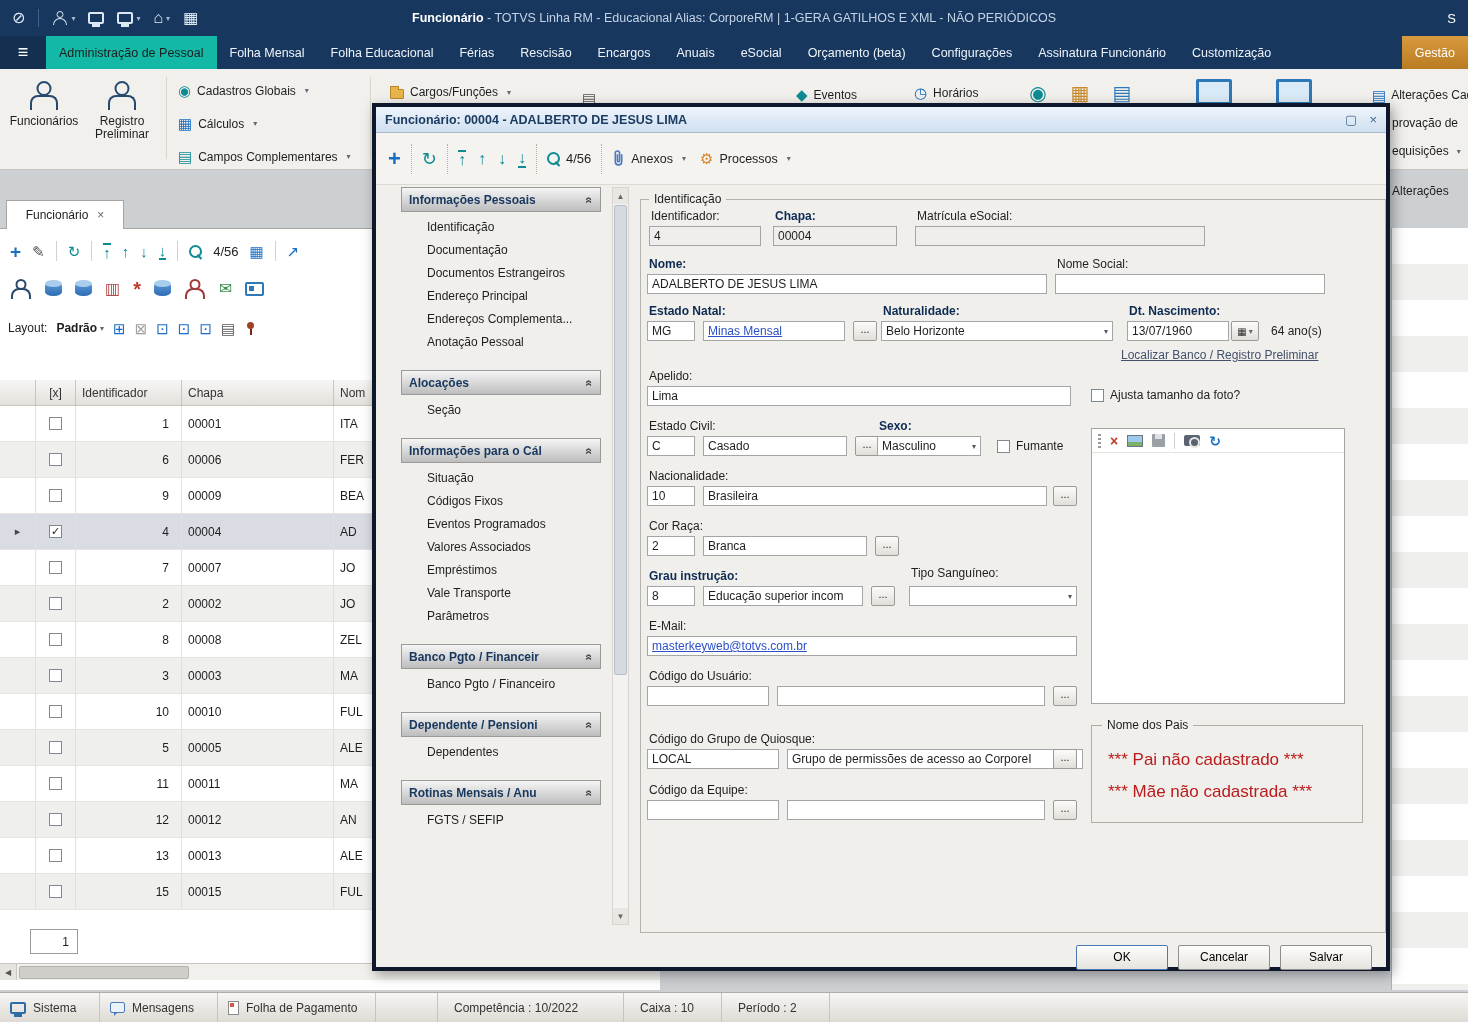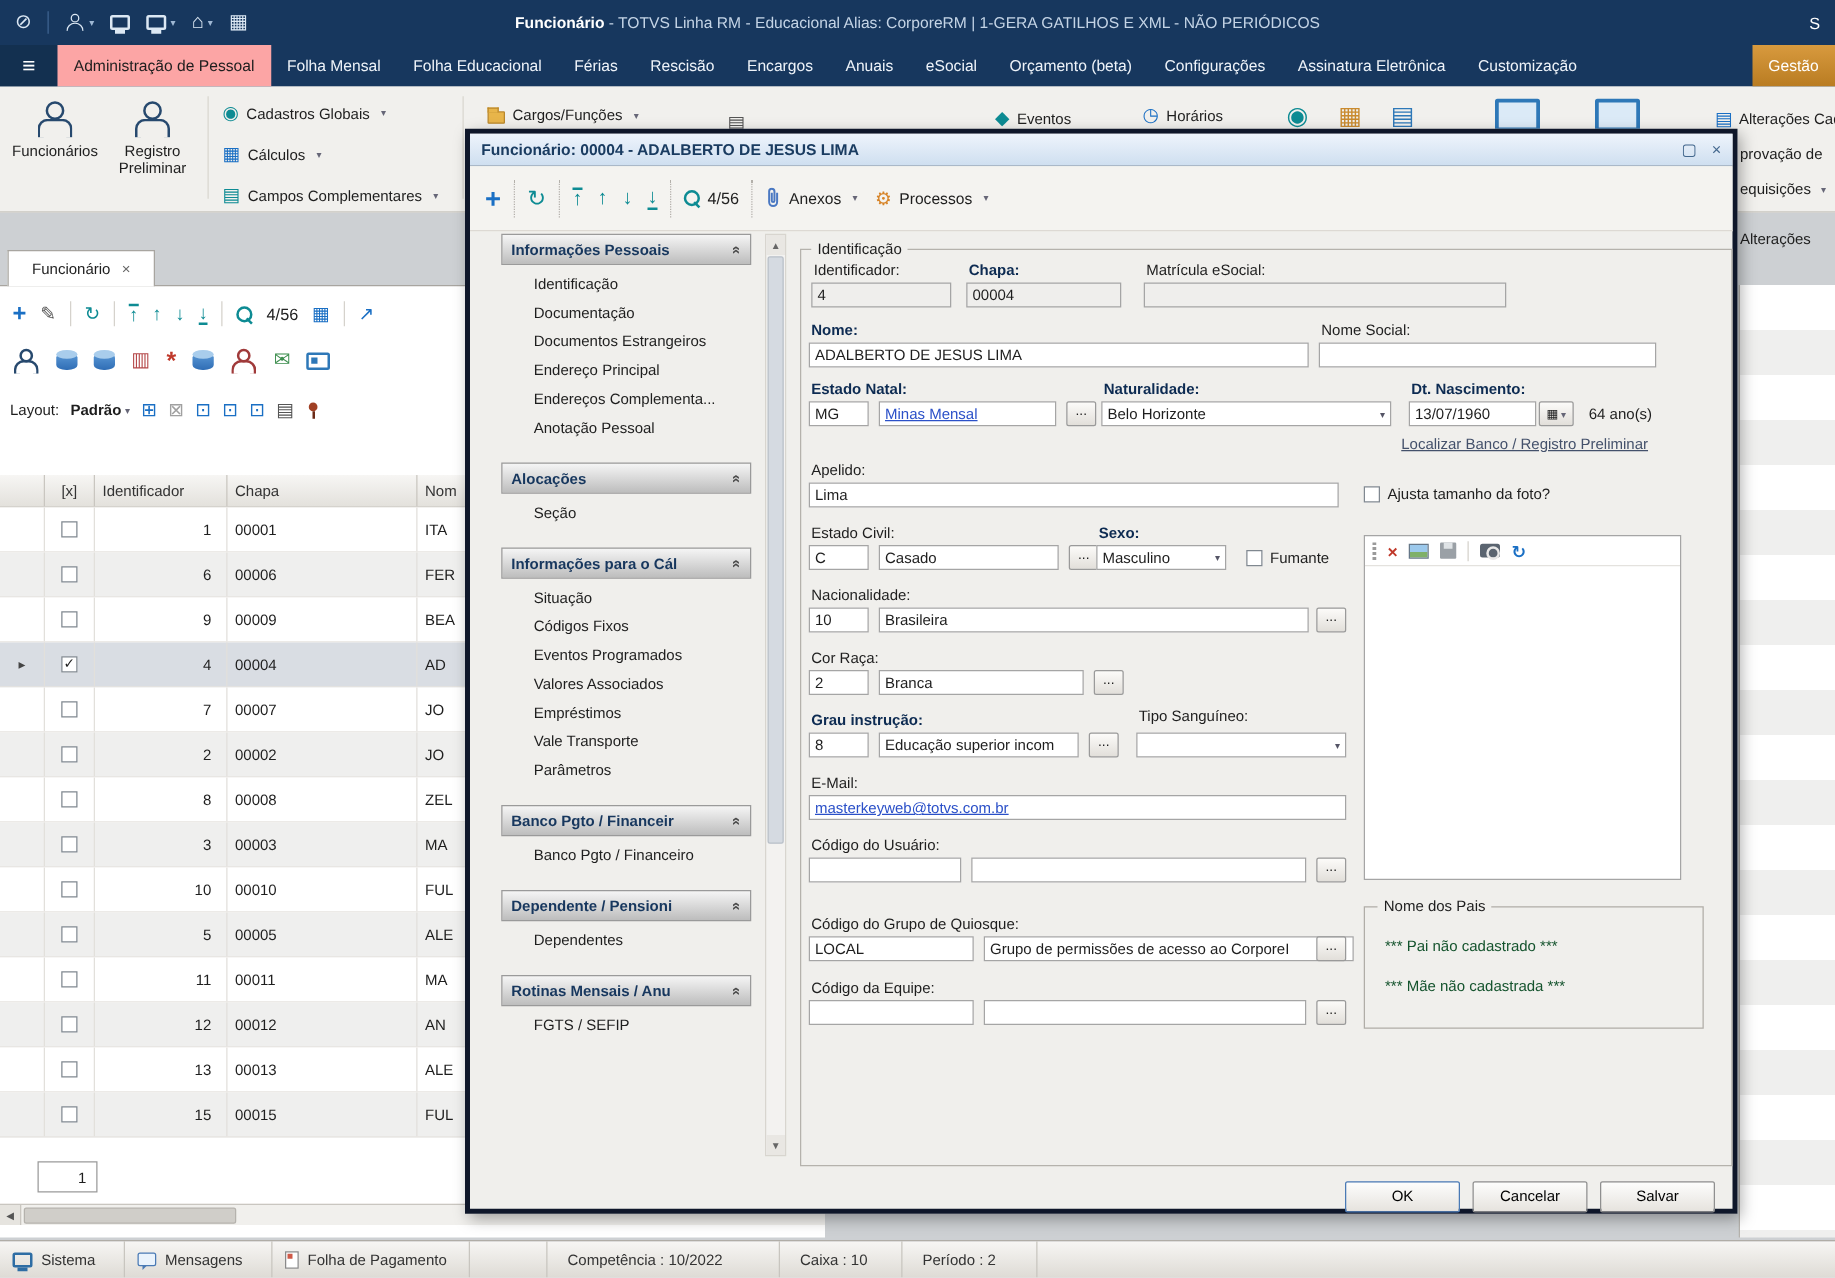--- a/index.html
+++ b/index.html
@@ -60,21 +60,21 @@
 .tb-group{display:inline-flex;align-items:center}
 .tb-group .dd{color:#9fb8d4}
 .tb-title{position:absolute;left:0;right:0;text-align:center;font-size:12.5px;color:#c4d4e6;pointer-events:none}
 .tb-title b{color:#fff;font-weight:bold}
 .tb-right{margin-left:auto;color:#fff;font-size:13px}
 
 
 .ribbon-tabs{position:absolute;left:0;top:36px;width:1468px;height:33px;background:#17375e;display:flex;align-items:stretch;z-index:29}
 .menu-btn{width:46px;display:flex;align-items:center;justify-content:center;color:#fff;font-size:18px;background:#133050}
 .rtab{display:flex;align-items:center;padding:0 13px;color:#eef3f9;font-size:12.5px;white-space:nowrap}
-.rtab.active{background:#fca5a5;color:#1e1e1e}
+.rtab.active{background:#14b8a6;color:#1e1e1e}
 .rtab.hl{margin-left:auto;background:linear-gradient(#d89a3e,#b97c22);color:#fff}
 
 
 .ribbon{position:absolute;left:0;top:69px;width:1468px;height:101px;background:#f1f0ed;border-bottom:1px solid #c9c6c0;z-index:4}
 .rbig{position:absolute;top:6px;width:76px;text-align:center;font-size:12px;color:#1e1e1e}
 .rbig .icbox{height:40px;display:flex;align-items:center;justify-content:center}
 .rbig .cap{line-height:13px}
 .rsep{position:absolute;top:8px;bottom:10px;width:1px;background:#d9d6d0}
 .rmi{position:absolute;display:flex;align-items:center;gap:6px;font-size:12px;white-space:nowrap}
 .ric{font-size:15px;line-height:1}
@@ -151,21 +151,21 @@
 .cbx{position:absolute;display:flex;align-items:center;gap:6px;font-size:12px;white-space:nowrap}
 .flink{position:absolute;font-size:12px;color:#44516b;text-decoration:underline;white-space:nowrap}
 .photo{position:absolute;border:1px solid #a5a5a5;background:#fff}
 .photo-tb{height:24px;display:flex;align-items:center;gap:9px;padding:0 6px;border-bottom:1px solid #e4e2de}
 .pic{font-size:14px;line-height:1;font-weight:bold}
 .pic.red{color:#c0392b}
 .pic.teal{color:#1a6fc4}
 .ptb-sep{width:1px;height:16px;background:#d5d2cc}
 .gbox{position:absolute;border:1px solid #b0ada7}
 .gbox .m-legend{background:#f0efec}
-.gbox .ln{position:absolute;font-size:12px;color:#14532d;white-space:nowrap}
+.gbox .ln{position:absolute;font-size:17px;color:#b91c1c;white-space:nowrap}
 .m-btn{position:absolute;top:838px;width:92px;height:25px;border:1px solid #8f8f8f;background:linear-gradient(#fdfdfc,#e6e3de);font-size:12px;text-align:center;line-height:23px;border-radius:2px;font-family:inherit}
 .m-btn.primary{border-color:#4a7ab5}
 
 
 .statusbar{position:absolute;left:0;top:992px;width:1468px;height:30px;background:linear-gradient(#f7f6f4,#dedbd5);border-top:1px solid #b0ada7;display:flex;align-items:center;font-size:12px;color:#333;z-index:30}
 .sseg{display:flex;align-items:center;gap:7px;padding:0 10px;height:100%;border-right:1px solid #c8c5bf}
 </style>
 </head>
 <body>
 
@@ -197,21 +197,21 @@
   <span class="rtab active">Administração de Pessoal</span>
   <span class="rtab">Folha Mensal</span>
   <span class="rtab">Folha Educacional</span>
   <span class="rtab">Férias</span>
   <span class="rtab">Rescisão</span>
   <span class="rtab">Encargos</span>
   <span class="rtab">Anuais</span>
   <span class="rtab">eSocial</span>
   <span class="rtab">Orçamento (beta)</span>
   <span class="rtab">Configurações</span>
-  <span class="rtab">Assinatura Eletrônica</span>
+  <span class="rtab">Assinatura Funcionário</span>
   <span class="rtab">Customização</span>
   <span class="rtab hl">Gestão</span>
 </nav>
 
 <section class="ribbon">
   <div class="rbig" style="left:6px">
     <div class="icbox">
         <span class="ico-person big"></span>
       </div>
     <div class="cap">Funcionários</div>

